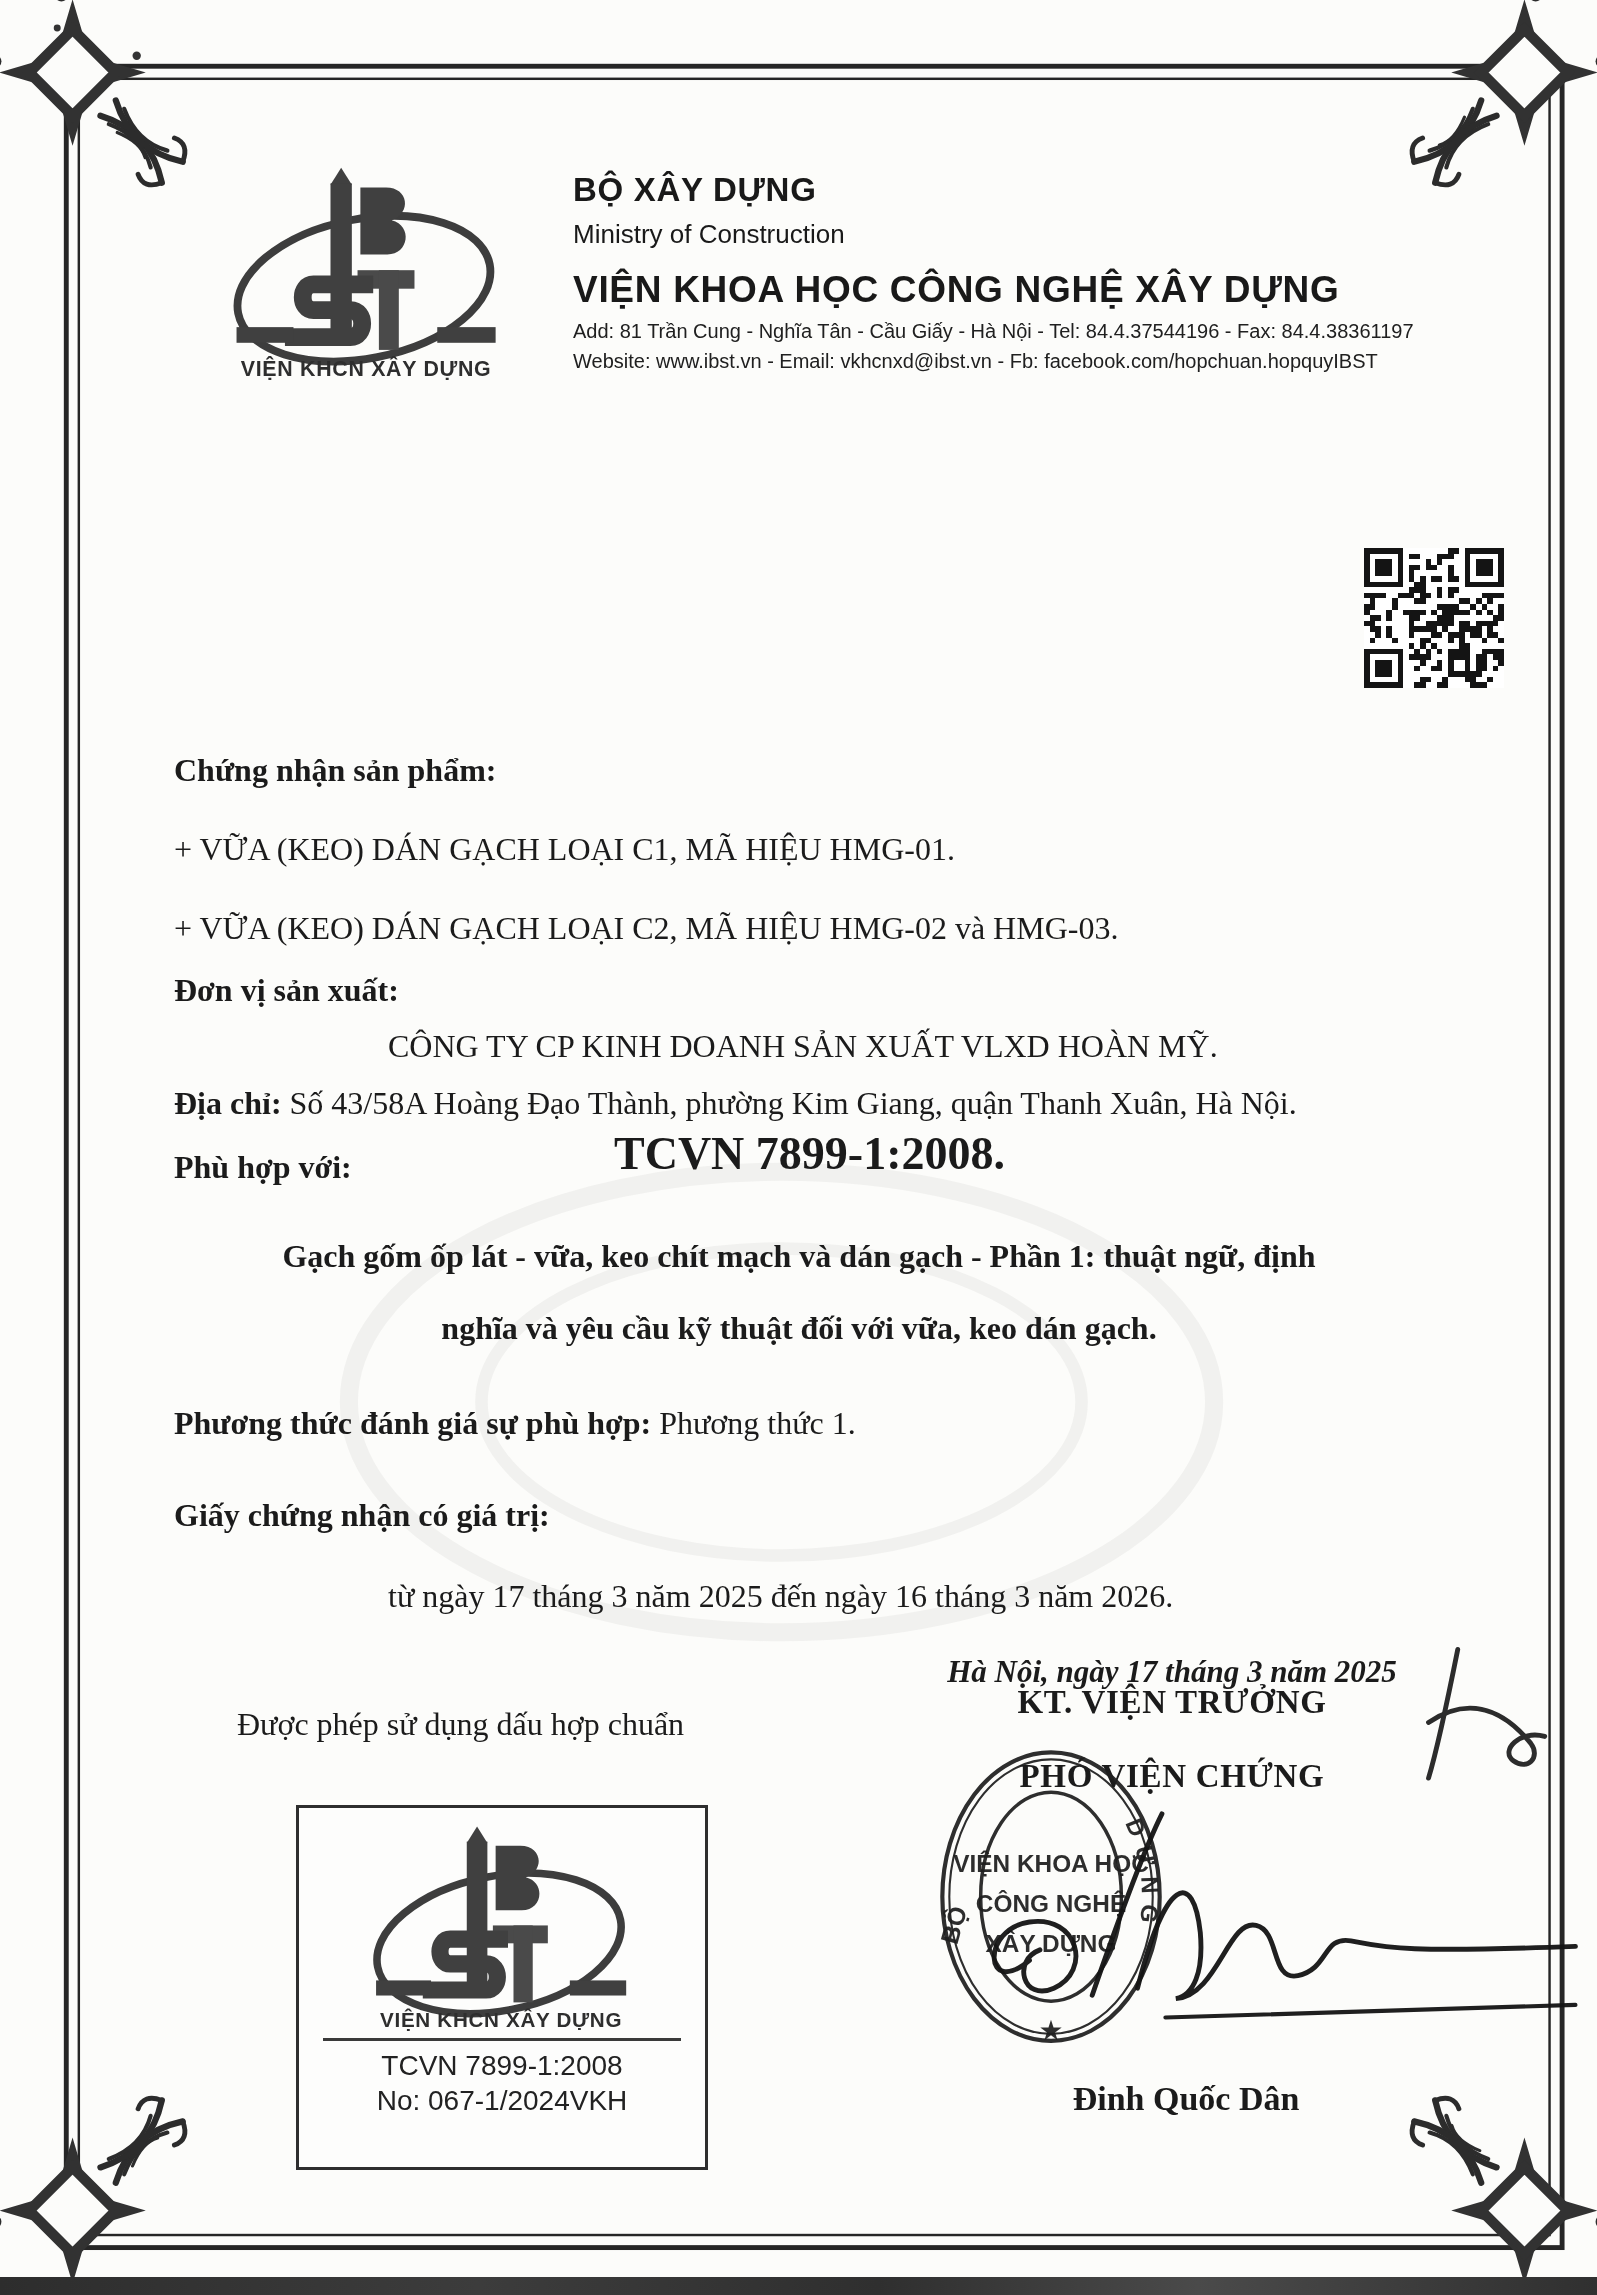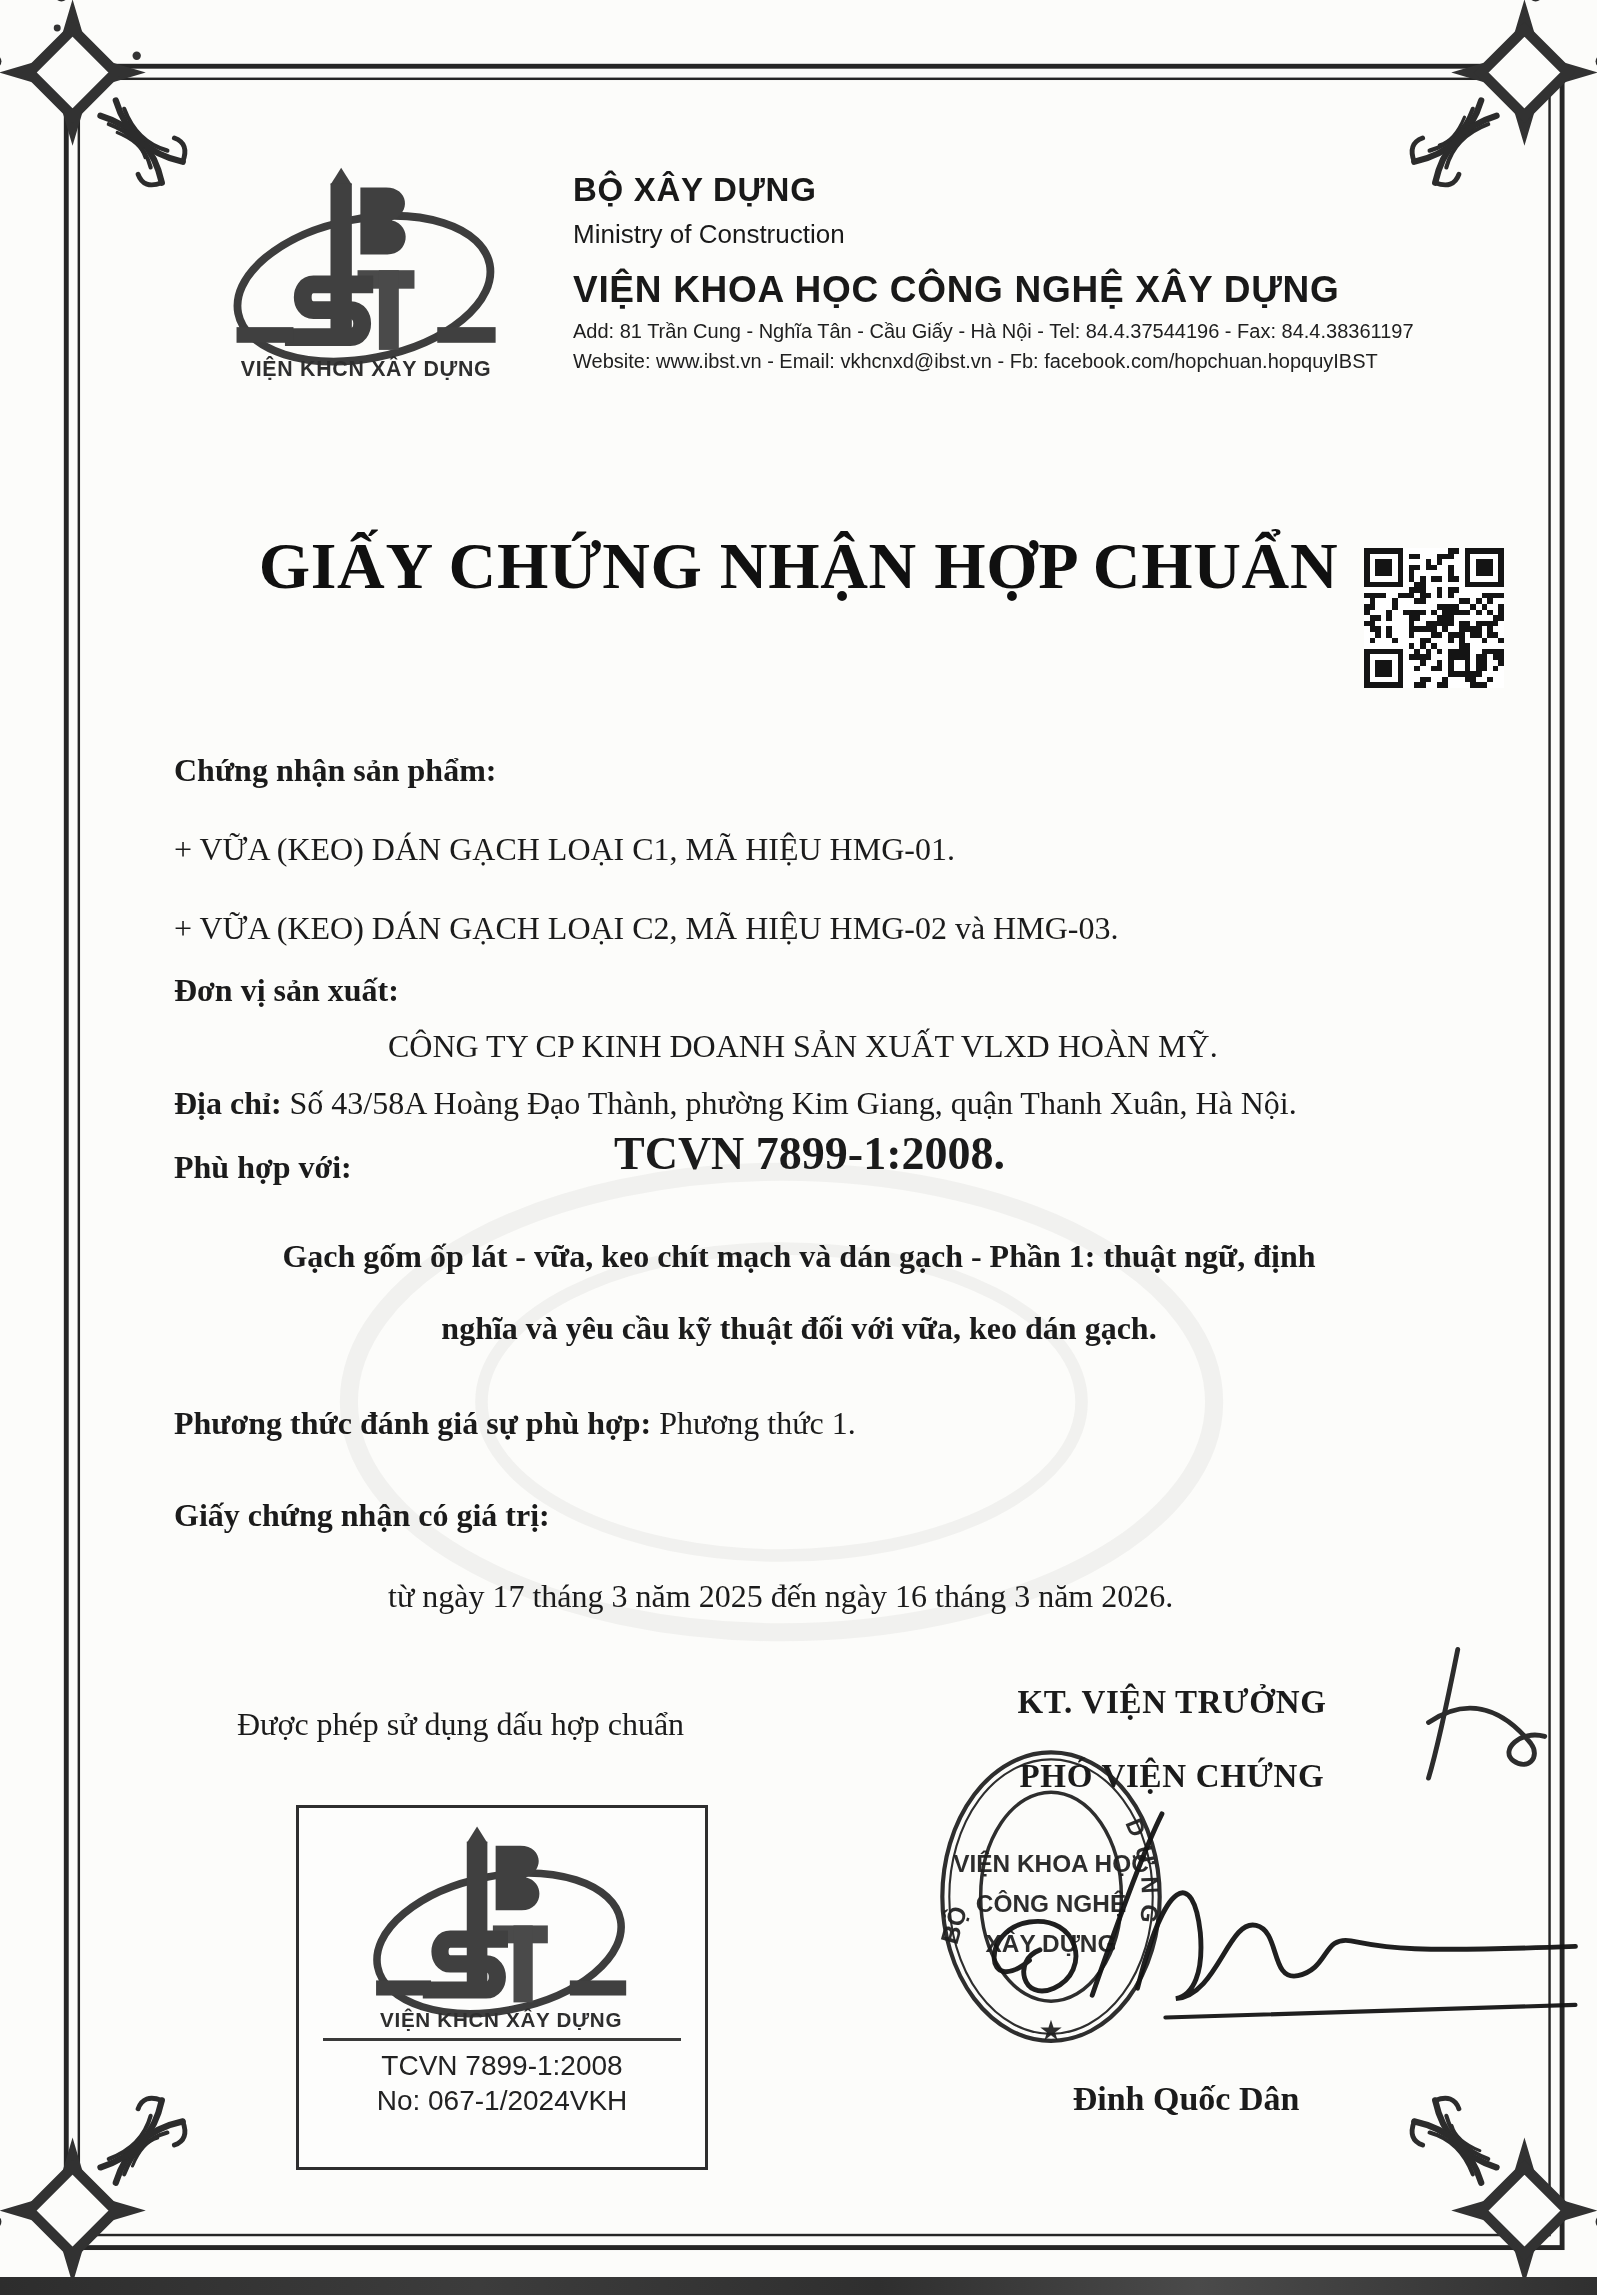--- a/index.html
+++ b/index.html
@@ -89,21 +89,20 @@
   </svg>
 
   <div class="abs" style="left:573px;top:172px;">
     <div class="hdr-line sans b" style="font-size:33px; margin-bottom:12px; letter-spacing:0.7px;">BỘ XÂY DỰNG</div>
     <div class="hdr-line sans" style="font-size:26px; margin-bottom:22px;">Ministry of Construction</div>
     <div class="hdr-line sans b" style="font-size:37px; margin-bottom:11px; letter-spacing:0.7px;">VIỆN KHOA HỌC CÔNG NGHỆ XÂY DỰNG</div>
     <div class="hdr-line sans" style="font-size:20px; margin-bottom:8.4px; color:#202020;">Add: 81 Trần Cung - Nghĩa Tân - Cầu Giấy - Hà Nội - Tel: 84.4.37544196 - Fax: 84.4.38361197</div>
     <div class="hdr-line sans" style="font-size:20px; color:#202020;">Website: www.ibst.vn - Email: vkhcnxd@ibst.vn - Fb: facebook.com/hopchuan.hopquyIBST</div>
   </div>
 
-  <div id="title" class="abs ctr serif" style="left:174px;top:528px;width:1249px;">GIẤY CHỨNG NHẬN HỢP CHUẨN</div>
 
   <div class="abs" style="left:1364px;top:548px;">
     <svg id="qr-svg" width="140" height="140" viewBox="0 0 25 25" shape-rendering="crispEdges">
       <rect x="0" y="0" width="25" height="25" fill="#ffffff"></rect>
     <rect x="15" y="0" width="1" height="1" fill="#141414"></rect>
         <rect x="16" y="0" width="1" height="1" fill="#141414"></rect>
         <rect x="8" y="1" width="1" height="1" fill="#141414"></rect>
         <rect x="9" y="1" width="1" height="1" fill="#141414"></rect>
         <rect x="13" y="1" width="1" height="1" fill="#141414"></rect>
         <rect x="14" y="1" width="1" height="1" fill="#141414"></rect>
@@ -330,20 +329,21 @@
   <div class="abs desc ctr" style="left:105px;top:1310px;width:1388px;">nghĩa và yêu cầu kỹ thuật đối với vữa, keo dán gạch.</div>
 
   <div class="abs body-line" style="left:174px;top:1405px;">
     <span class="lbl">Phương thức đánh giá sự phù hợp:</span>
     <span>Phương thức 1.</span>
   </div>
 
   <div class="abs body-line lbl" style="left:174px;top:1497px;">Giấy chứng nhận có giá trị:</div>
   <div class="abs body-line" style="left:388px;top:1578px;">từ ngày 17 tháng 3 năm 2025 đến ngày 16 tháng 3 năm 2026.</div>
 
+  <div id="date-line" class="abs ctr serif" style="left:879px;top:1654px;width:586px;">Hà Nội, ngày 17 tháng 3 năm 2025</div>
   <div class="abs ctr signer" style="left:879px;top:1684px;width:586px;">KT. VIỆN TRƯỞNG</div>
   <div class="abs ctr signer" style="left:879px;top:1758px;width:586px;">PHÓ VIỆN CHỨNG</div>
   <div id="signer-name" class="abs ctr serif" style="left:942px;top:2080px;width:488px;">Đinh Quốc Dân</div>
 
   <div id="permission" class="abs serif" style="left:237px;top:1706px;">Được phép sử dụng dấu hợp chuẩn</div>
 
   <div id="mark-box" class="abs" style="left:296px;top:1805px;width:406px;height:359px;">
     <svg style="margin-top:12.6px;" width="279" height="213" viewBox="0 0 400 310">
       <ellipse cx="195" cy="178" rx="180" ry="98" transform="rotate(-11 195 178)" fill="none" stroke="#3d3d3d" stroke-width="11"></ellipse>
       <path d="M148,32 L163,8 L178,32 Z" fill="#404040"></path>

